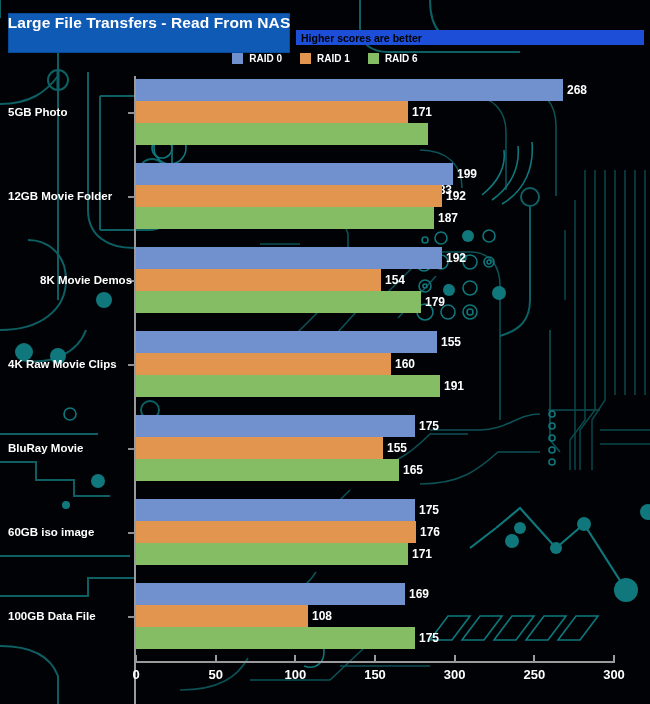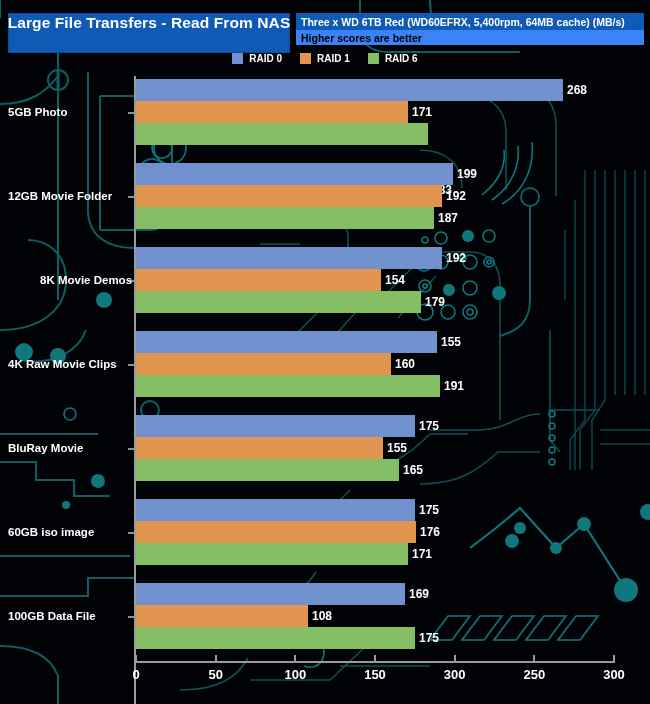--- a/index.html
+++ b/index.html
@@ -25,21 +25,21 @@
   }
   #subtitle-wrap{position:absolute;left:296px;top:0;width:348px;height:32px;}
   #subtitle-blue{
     position:absolute;left:0;top:0;width:348px;height:17px;
     background:#0f5ab4;box-sizing:border-box;
     display:flex;align-items:center;
   }
   #subtitle-blue span{color:#ffffff;font-size:10.5px;font-weight:bold;padding-left:5px;white-space:nowrap;}
   #subtitle-white{
     position:absolute;left:0;top:17px;width:348px;height:15px;
-    background:#3b82f6;box-sizing:border-box;display:flex;align-items:center;
+    background:#1d4ed8;box-sizing:border-box;display:flex;align-items:center;
   }
   #subtitle-white span{color:#000000;font-size:10.5px;font-weight:bold;padding-left:5px;white-space:nowrap;}
 
   
   #legend{
     position:absolute;left:0;top:50px;width:650px;height:16px;z-index:5;
     display:flex;align-items:center;justify-content:center;gap:18px;
   }
   .legend-item{display:flex;align-items:center;gap:6px;}
   .legend-swatch{width:11px;height:11px;display:block;}
@@ -199,23 +199,20 @@
     <path d="M584,524 L626,590"></path>
     <path d="M470,548 L496,528"></path>
   </g>
 </svg>
 
 <div id="header">
   <div id="title-bar">
     <span>Large File Transfers - Read From NAS</span>
   </div>
   <div id="subtitle-wrap">
-    <div id="subtitle-blue">
-      <span>Three x WD 6TB Red (WD60EFRX, 5,400rpm, 64MB cache) (MB/s)</span>
-    </div>
     <div id="subtitle-white">
       <span>Higher scores are better</span>
     </div>
   </div>
 </div>
 
 <div id="legend">
     <div class="legend-item">
       <span class="legend-swatch" style="background: rgb(112, 145, 205);"></span>
       <span class="legend-label">RAID 0</span>

